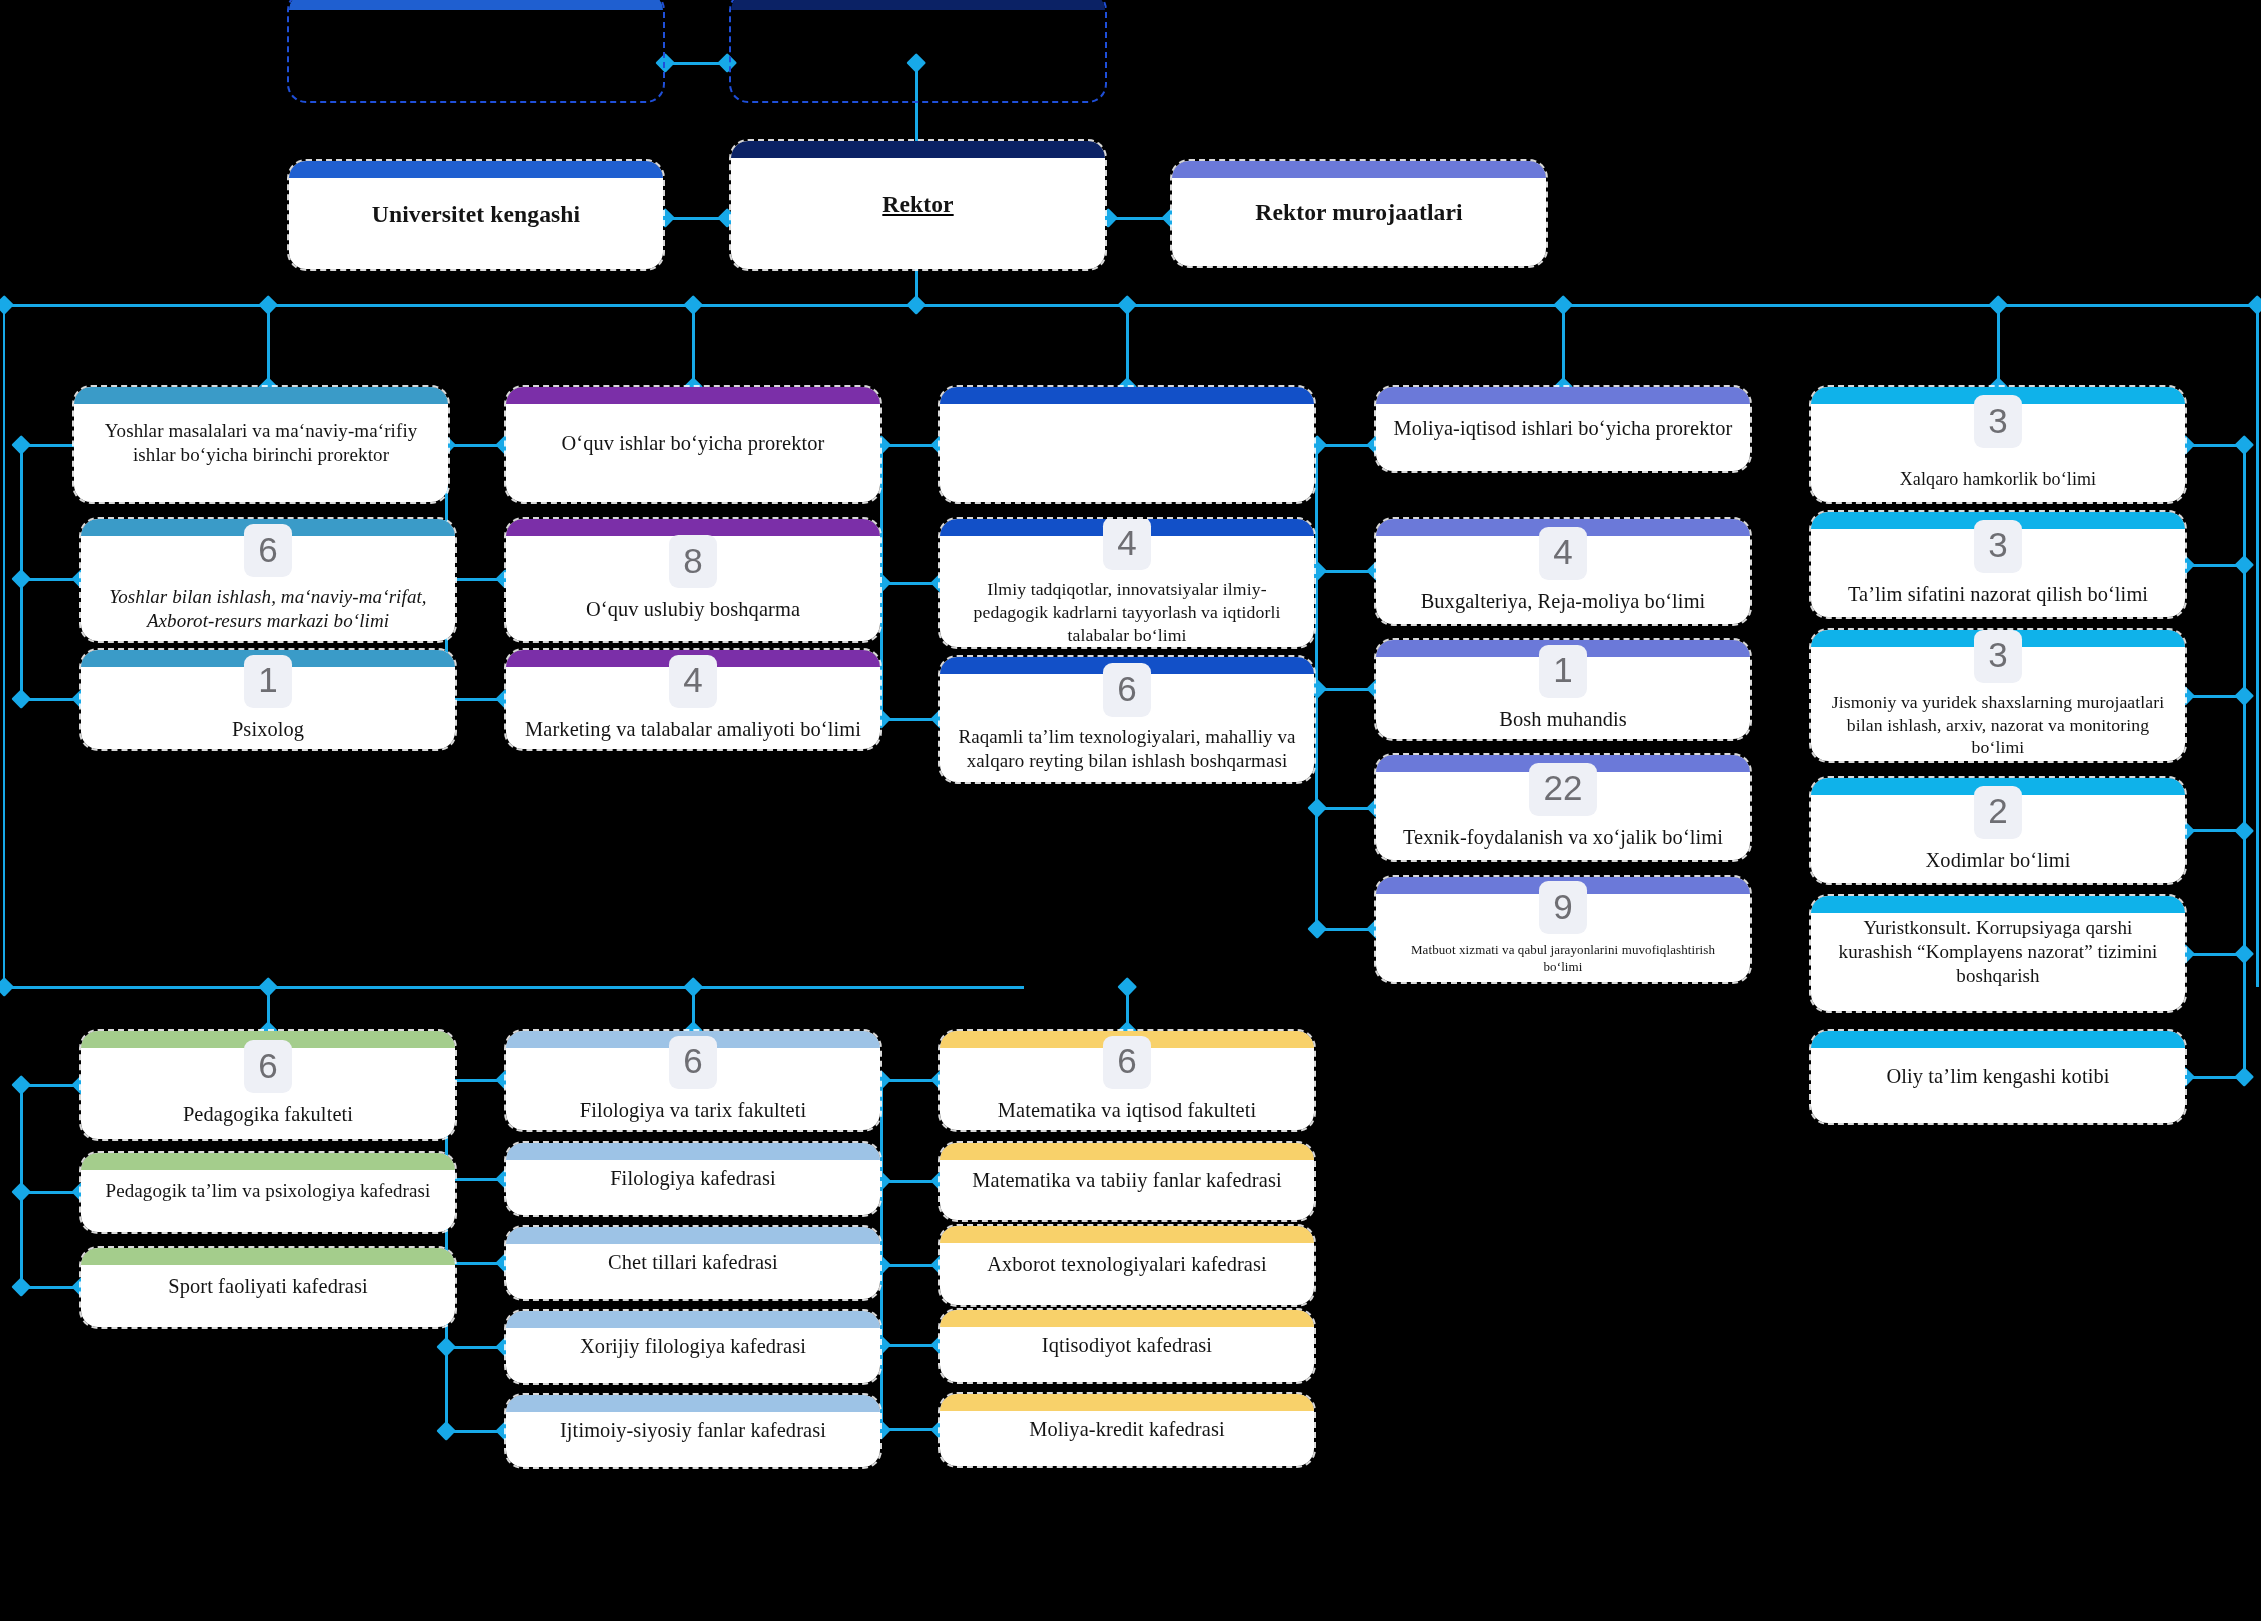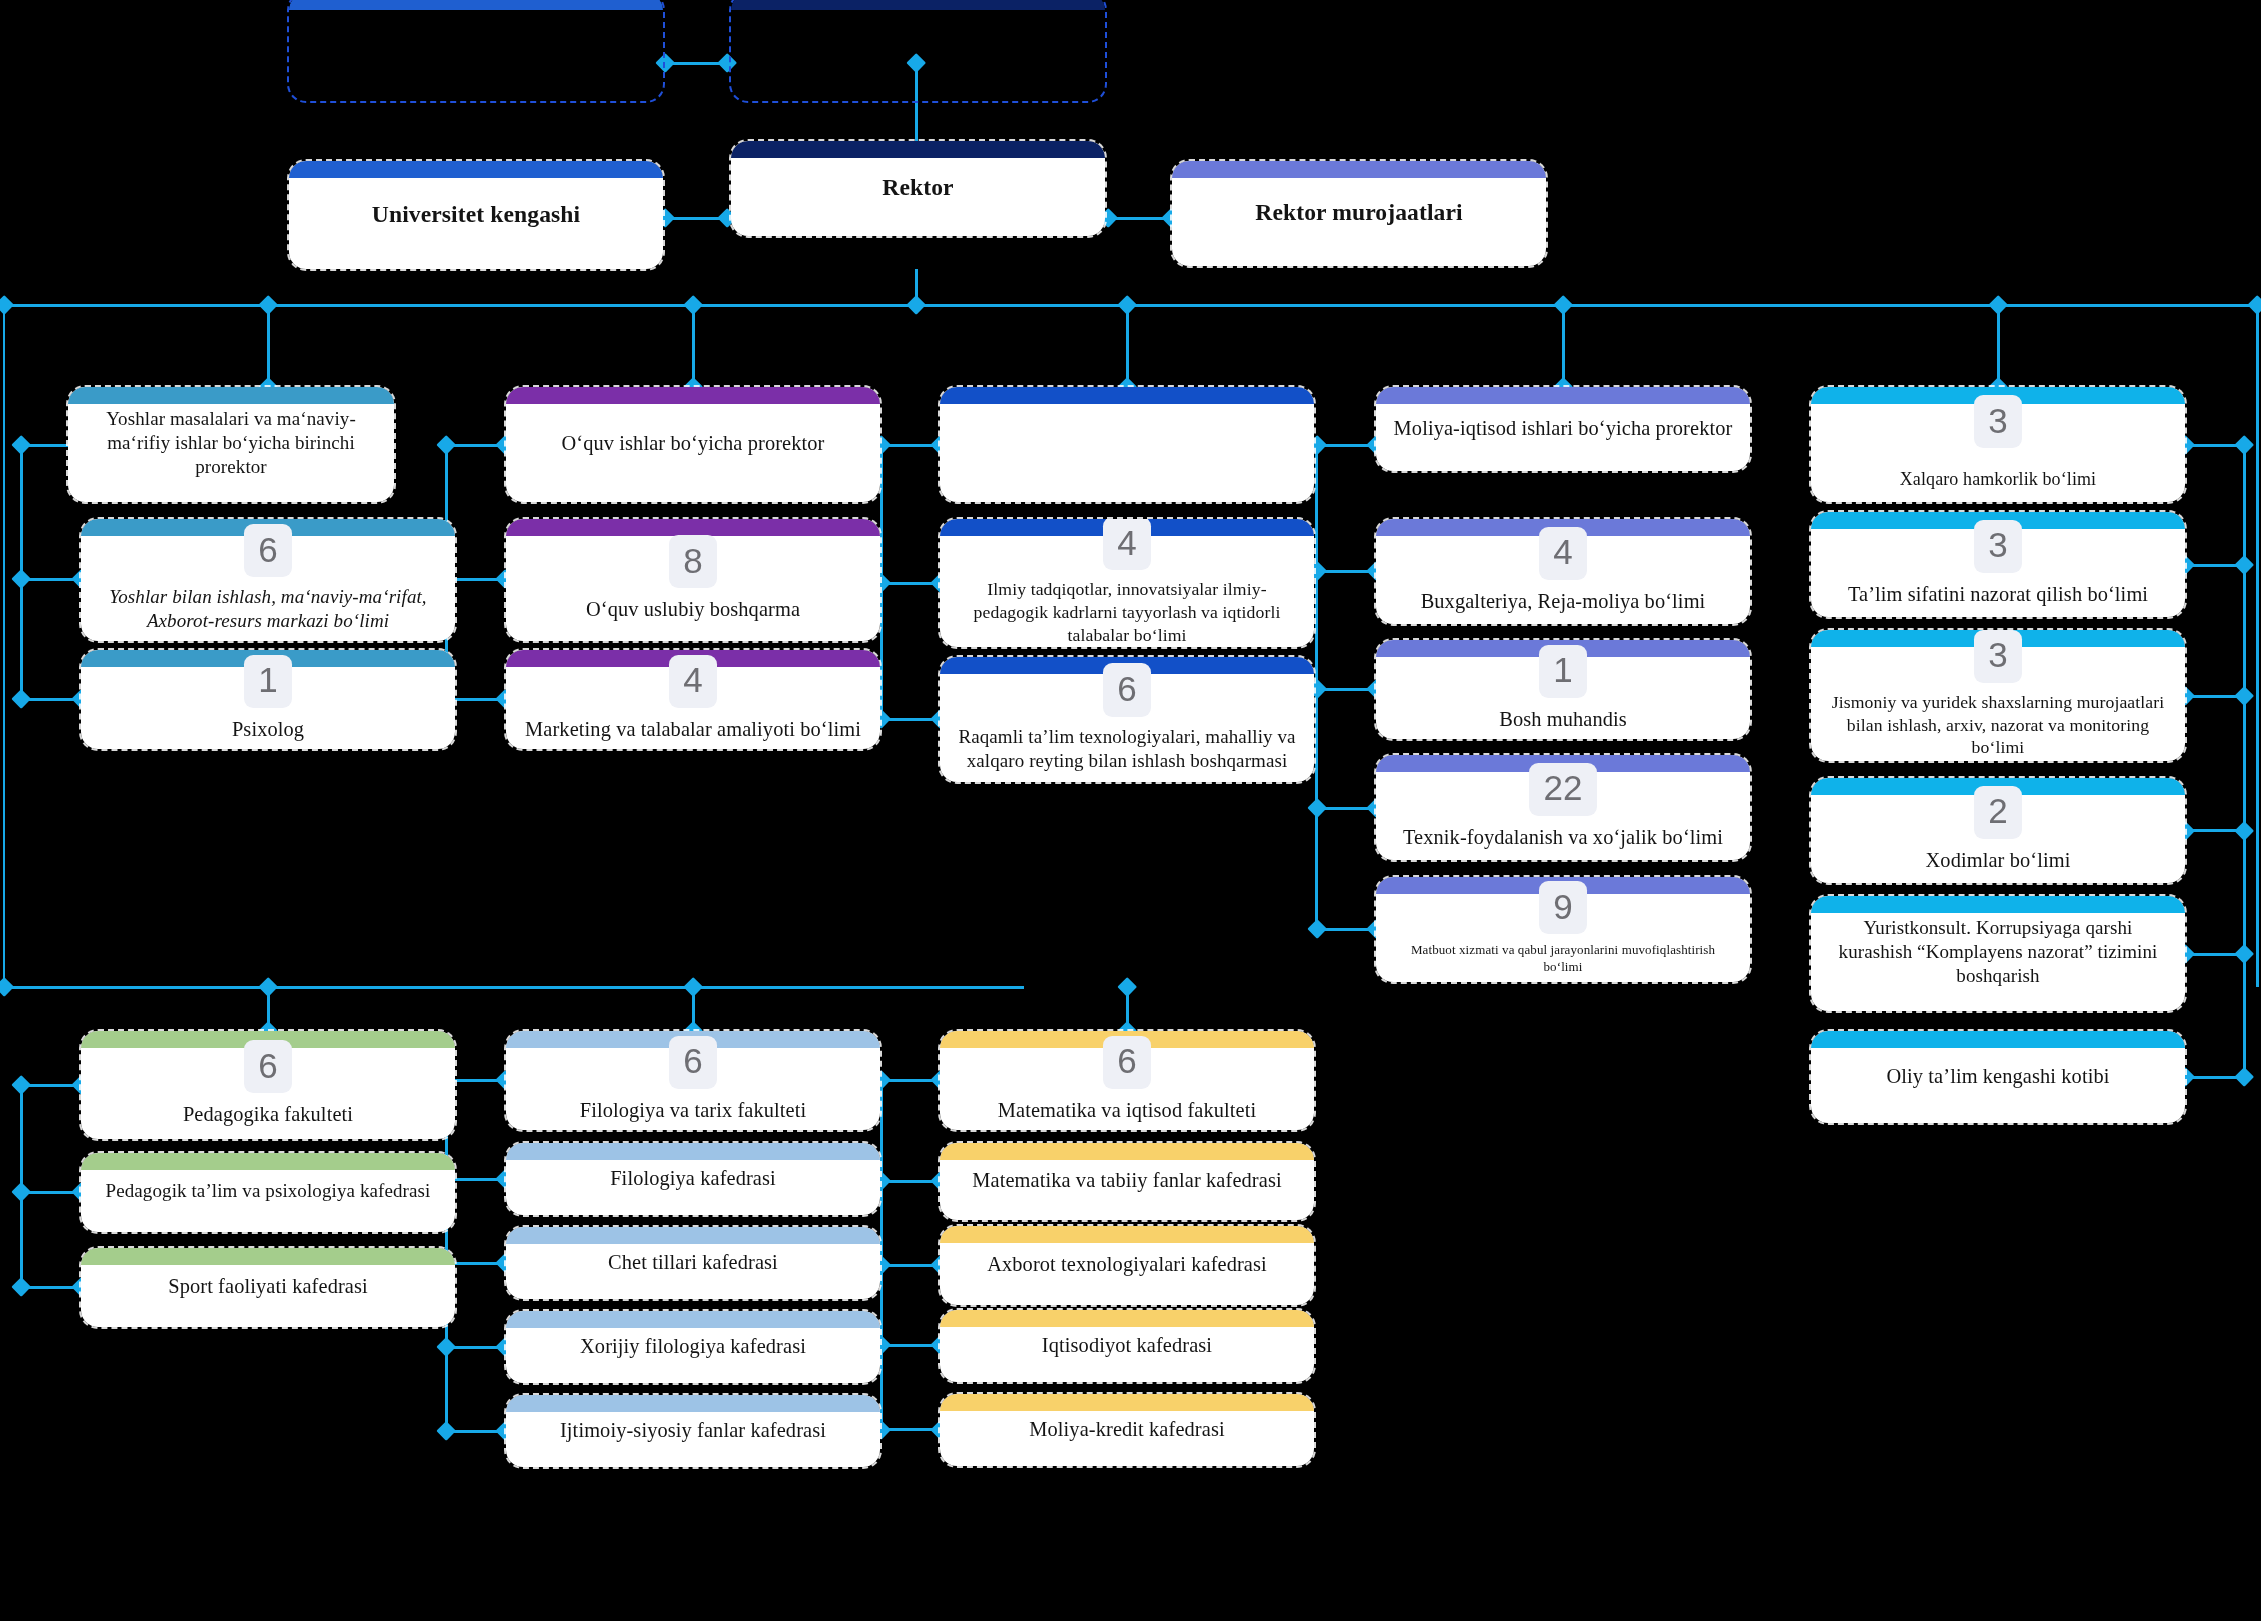--- a/index.html
+++ b/index.html
@@ -55,21 +55,21 @@
     <div class="dia" style="left: 658px; top: 56px;"></div>
     <div class="dia" style="left: 720px; top: 56px;"></div>
     <div class="ln h" style="left: 665px; top: 62px; width: 66px; height: 2.6px;"></div>
     <div class="ln v" style="left: 915px; top: 63px; width: 2.6px; height: 99px;"></div>
     <div class="dia" style="left: 909px; top: 56px;"></div>
     <div class="dia" style="left: 909px; top: 144px;"></div>
     <div class="card" style="left: 289px; top: 161px; width: 374px; height: 108px;">
       <div class="bar" style="background: rgb(31, 95, 208);"></div>
       <div class="txt big">Universitet kengashi</div>
     </div>
-    <div class="card" style="left: 731px; top: 141px; width: 374px; height: 95px;">
+    <div class="card" style="left: 731px; top: 141px; width: 374px; height: 128px; text-decoration: underline;">
       <div class="bar" style="background: rgb(11, 34, 101);"></div>
       <div class="txt big">Rektor</div>
     </div>
     <div class="card" style="left: 1172px; top: 161px; width: 374px; height: 105px;">
       <div class="bar" style="background: rgb(107, 121, 217);"></div>
       <div class="txt big">Rektor murojaatlari</div>
     </div>
     <div class="dia" style="left: 658px; top: 211px;"></div>
     <div class="dia" style="left: 720px; top: 211px;"></div>
     <div class="ln h" style="left: 665px; top: 217px; width: 66px; height: 2.6px;"></div>
@@ -91,21 +91,21 @@
     <div class="ln v" style="left: 1126px; top: 305px; width: 2.6px; height: 82px;"></div>
     <div class="dia" style="left: 1120px; top: 380px;"></div>
     <div class="dia" style="left: 1556px; top: 298px;"></div>
     <div class="ln v" style="left: 1562px; top: 305px; width: 2.6px; height: 82px;"></div>
     <div class="dia" style="left: 1556px; top: 380px;"></div>
     <div class="dia" style="left: 1991px; top: 298px;"></div>
     <div class="ln v" style="left: 1997px; top: 305px; width: 2.6px; height: 82px;"></div>
     <div class="dia" style="left: 1991px; top: 380px;"></div>
     <div class="ln v" style="left: 2.6px; top: 304px; width: 2.6px; height: 684px;"></div>
     <div class="ln v" style="left: 2256px; top: 304px; width: 2.6px; height: 683px;"></div>
-    <div class="card" style="left: 68px; top: 387px; width: 326px; height: 115px; justify-content: center;">
+    <div class="card" style="left: 74px; top: 387px; width: 374px; height: 115px; justify-content: center;">
       <div class="bar" style="background: rgb(58, 155, 200);"></div>
       <div class="txt" style="font-size: 19px;">Yoshlar masalalari va ma‘naviy-ma‘rifiy ishlar bo‘yicha birinchi prorektor</div>
     </div>
     <div class="ln h" style="left: 21.7px; top: 444px; width: 59px; height: 2.6px;"></div>
     <div class="dia" style="left: 74px; top: 438px;"></div>
     <div class="dia" style="left: 14.4px; top: 438px;"></div>
     <div class="card" style="left: 81px; top: 519px; width: 374px; height: 122px;">
       <div class="bar" style="background: rgb(58, 155, 200);"></div>
       <div class="badge">6</div>
       <div class="txt" style="font-size: 19px; font-style: italic;">Yoshlar bilan ishlash, ma‘naviy-ma‘rifat, Axborot-resurs markazi bo‘limi</div>

